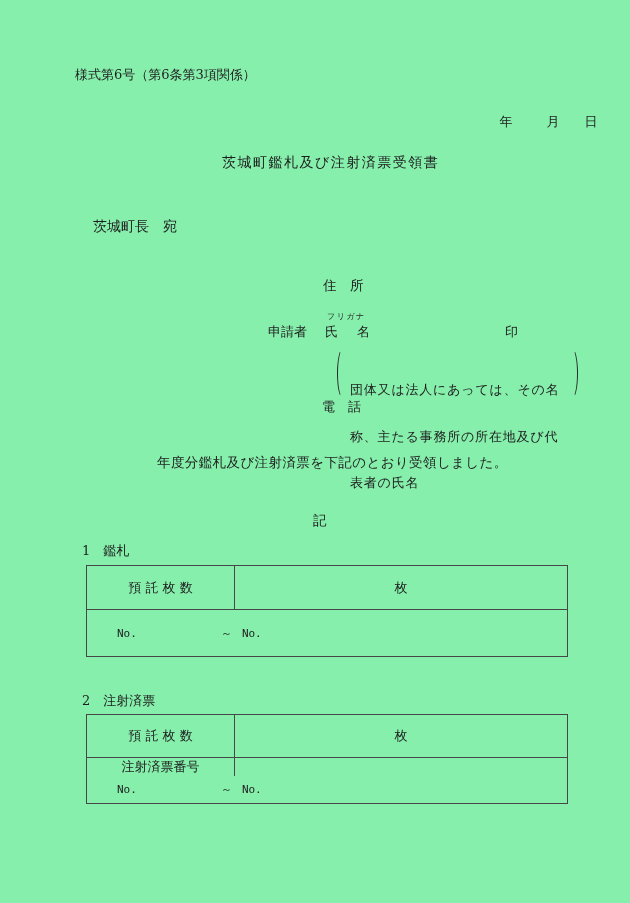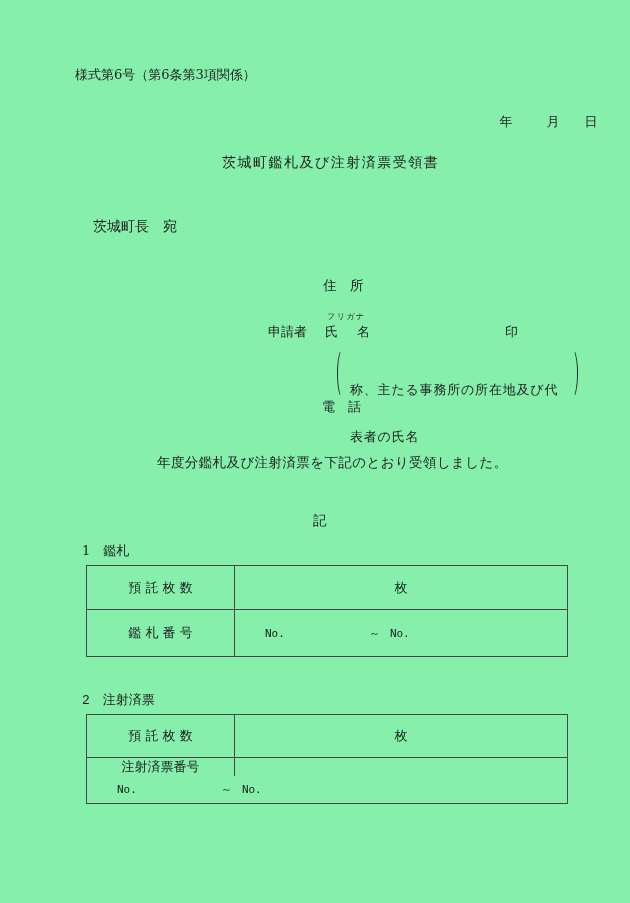--- a/index.html
+++ b/index.html
@@ -43,21 +43,21 @@
   .paren-right { left: 567px; top: 349px; border-right-color: #2a2a2a; }
 
   .phone-label { left: 322px; top: 400px; font-size: 13px; }
 
   .statement { left: 145px; top: 455px; font-size: 13.5px; letter-spacing: 0.4px; margin-left: 12px; }
 
   .record-marker { left: 313px; top: 513px; font-size: 13.5px; }
 
   .section-heading { font-size: 13px; text-align: center; }
   .heading-1 { left: 82px; top: 544px; }
-  .heading-2 { left: 82px; top: 694px; font-family: Liberation Mono, monospace; }
+  .heading-2 { left: 82px; top: 694px; }
 
   .tbl {
     position: absolute;
     left: 86px;
     width: 480px;
     border: 1px solid #474747;
     box-sizing: content-box;
   }
   .tbl-1 { top: 565px; }
   .tbl-2 { top: 714px; }
@@ -103,40 +103,40 @@
   <div class="abs applicant-label">申請者</div>
 
   <div class="abs furigana-label">フリガナ</div>
 
   <div class="abs name-label">氏　名</div>
 
   <div class="abs seal-label">印</div>
 
   <div class="paren paren-left"></div>
   <div class="abs corp-note">
+    <div>団体又は法人にあっては、その名</div>
     <div>称、主たる事務所の所在地及び代</div>
     <div>表者の氏名</div>
   </div>
   <div class="paren paren-right"></div>
 
   <div class="abs phone-label">電　話</div>
 
   <div class="abs statement">年度分鑑札及び注射済票を下記のとおり受領しました。</div>
 
   <div class="abs record-marker">記</div>
 
   <div class="abs section-heading heading-1">1　鑑札</div>
 
   <div class="tbl tbl-1">
     <div class="tbl-row row-a">
       <div class="cell-label">預 託 枚 数</div>
       <div class="cell-value center">枚</div>
     </div>
     <div class="tbl-row row-b">
-      <div class="cell-label">鑑 札 番 号</div>
       <div class="cell-value nos">
         <span class="no1">No.</span>
         <span class="tilde">～</span>
         <span class="no2">No.</span>
       </div>
     </div>
   </div>
 
   <div class="abs section-heading heading-2">2　注射済票</div>
 

